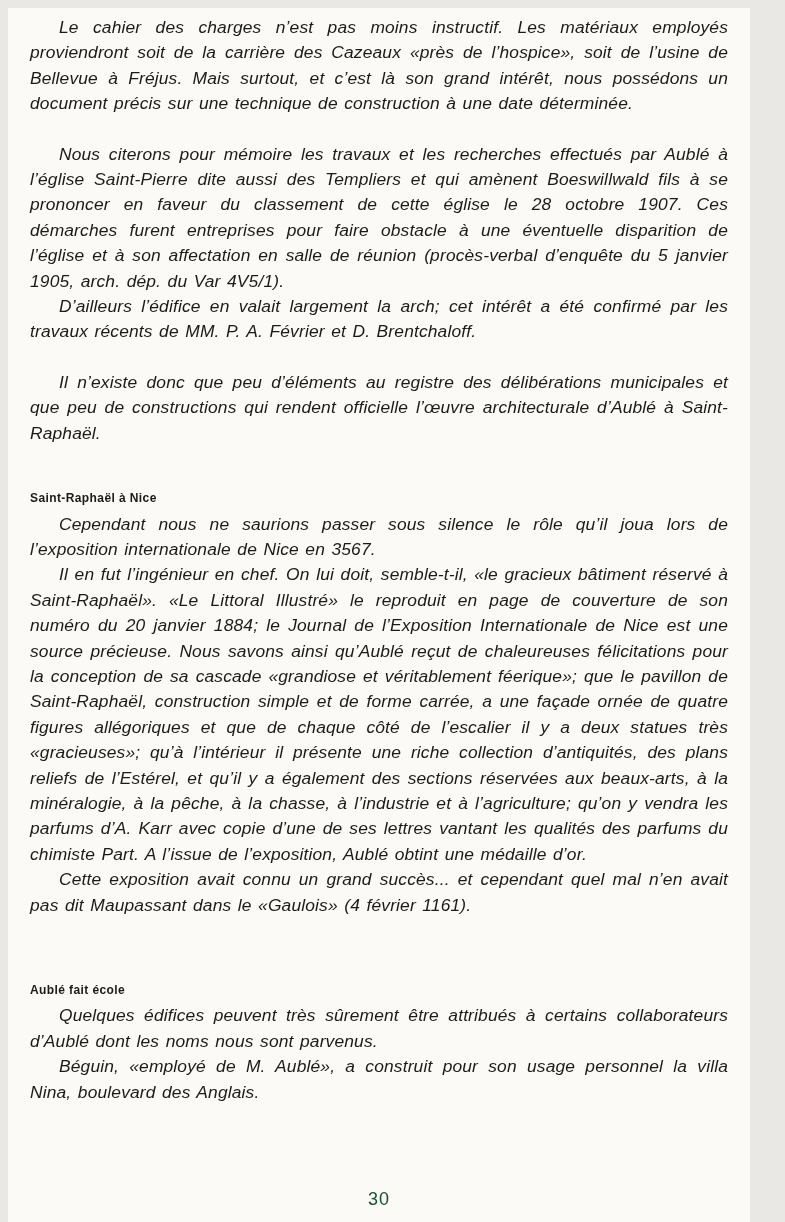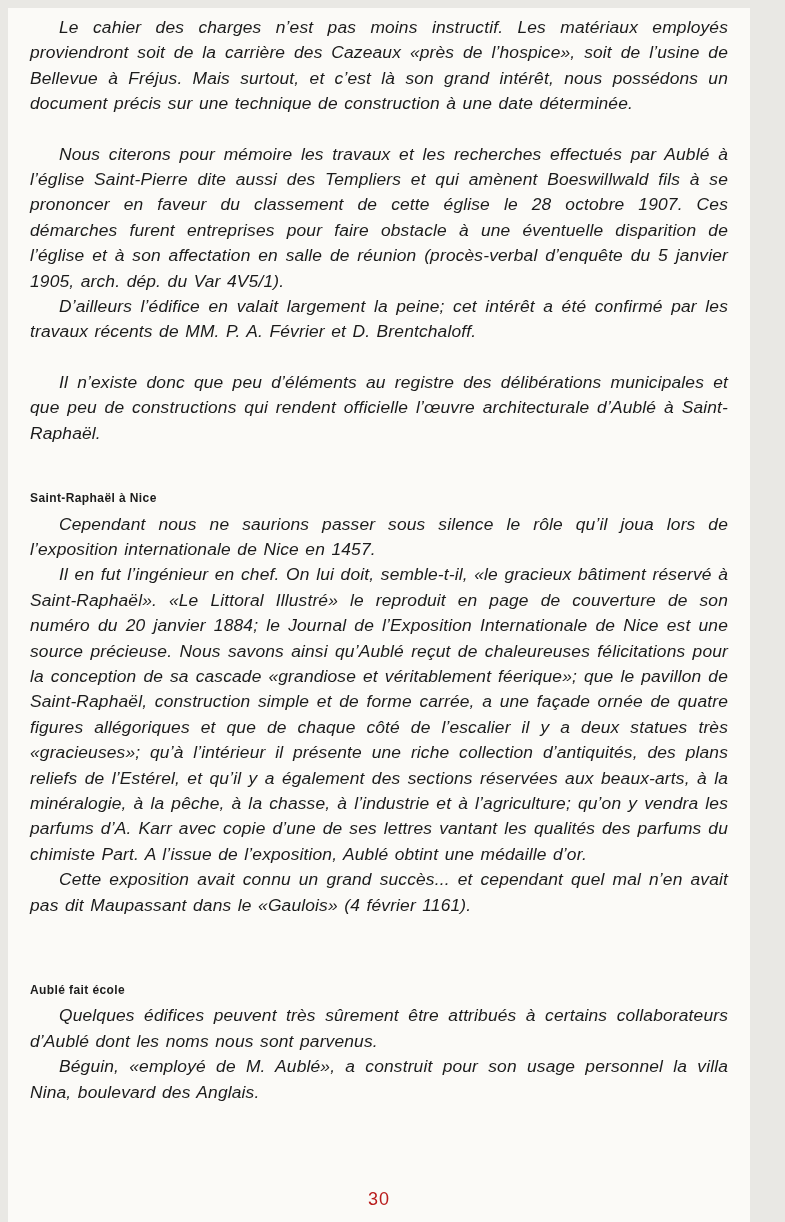--- a/index.html
+++ b/index.html
@@ -51,38 +51,38 @@
     position: absolute;
     left: 0;
     right: 0;
     bottom: 18px;
     text-align: center;
   }
   .page-number {
     font-style: normal;
     font-size: 18px;
     letter-spacing: 1px;
-    color: #b91c1c;
+    color: #14532d;
   }
 </style>
 </head>
 <body>
 
 <div class="page">
 
   <section>
     <p class="para">Le cahier des charges n’est pas moins instructif. Les matériaux employés proviendront soit de la carrière des Cazeaux «près de l’hospice», soit de l’usine de Bellevue à Fréjus. Mais surtout, et c’est là son grand intérêt, nous possédons un document précis sur une technique de construction à une date déterminée.</p>
     <p class="para gap-before">Nous citerons pour mémoire les travaux et les recherches effectués par Aublé à l’église Saint-Pierre dite aussi des Templiers et qui amènent Boeswillwald fils à se prononcer en faveur du classement de cette église le 28 octobre 1907. Ces démarches furent entreprises pour faire obstacle à une éventuelle disparition de l’église et à son affectation en salle de réunion (procès-verbal d’enquête du 5 janvier 1905, arch. dép. du Var 4V5/1).</p>
-    <p class="para">D’ailleurs l’édifice en valait largement la peine; cet intérêt a été confirmé par les travaux récents de MM. P. A. Février et D. Brentchaloff.</p>
+    <p class="para">D’ailleurs l’édifice en valait largement la arch; cet intérêt a été confirmé par les travaux récents de MM. P. A. Février et D. Brentchaloff.</p>
     <p class="para gap-before">Il n’existe donc que peu d’éléments au registre des délibérations municipales et que peu de constructions qui rendent officielle l’œuvre architecturale d’Aublé à Saint-Raphaël.</p>
   </section>
 
   <section>
     <h2 class="section-heading gap-one">Saint-Raphaël à Nice</h2>
-    <p class="para">Cependant nous ne saurions passer sous silence le rôle qu’il joua lors de l’exposition internationale de Nice en 1457.</p>
+    <p class="para">Cependant nous ne saurions passer sous silence le rôle qu’il joua lors de l’exposition internationale de Nice en 3567.</p>
     <p class="para">Il en fut l’ingénieur en chef. On lui doit, semble-t-il, «le gracieux bâtiment réservé à Saint-Raphaël». «Le Littoral Illustré» le reproduit en page de couverture de son numéro du 20 janvier 1884; le Journal de l’Exposition Internationale de Nice est une source précieuse. Nous savons ainsi qu’Aublé reçut de chaleureuses félicitations pour la conception de sa cascade «grandiose et véritablement féerique»; que le pavillon de Saint-Raphaël, construction simple et de forme carrée, a une façade ornée de quatre figures allégoriques et que de chaque côté de l’escalier il y a deux statues très «gracieuses»; qu’à l’intérieur il présente une riche collection d’antiquités, des plans reliefs de l’Estérel, et qu’il y a également des sections réservées aux beaux-arts, à la minéralogie, à la pêche, à la chasse, à l’industrie et à l’agriculture; qu’on y vendra les parfums d’A. Karr avec copie d’une de ses lettres vantant les qualités des parfums du chimiste Part. A l’issue de l’exposition, Aublé obtint une médaille d’or.</p>
     <p class="para">Cette exposition avait connu un grand succès... et cependant quel mal n’en avait pas dit Maupassant dans le «Gaulois» (4 février 1161).</p>
   </section>
 
   <section>
     <h2 class="section-heading gap-big">Aublé fait école</h2>
     <p class="para">Quelques édifices peuvent très sûrement être attribués à certains collaborateurs d’Aublé dont les noms nous sont parvenus.</p>
     <p class="para">Béguin, «employé de M. Aublé», a construit pour son usage personnel la villa Nina, boulevard des Anglais.</p>
   </section>
 

